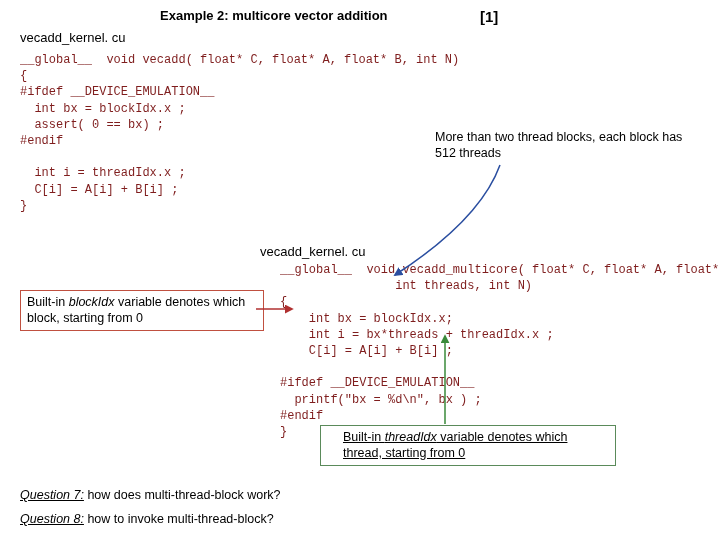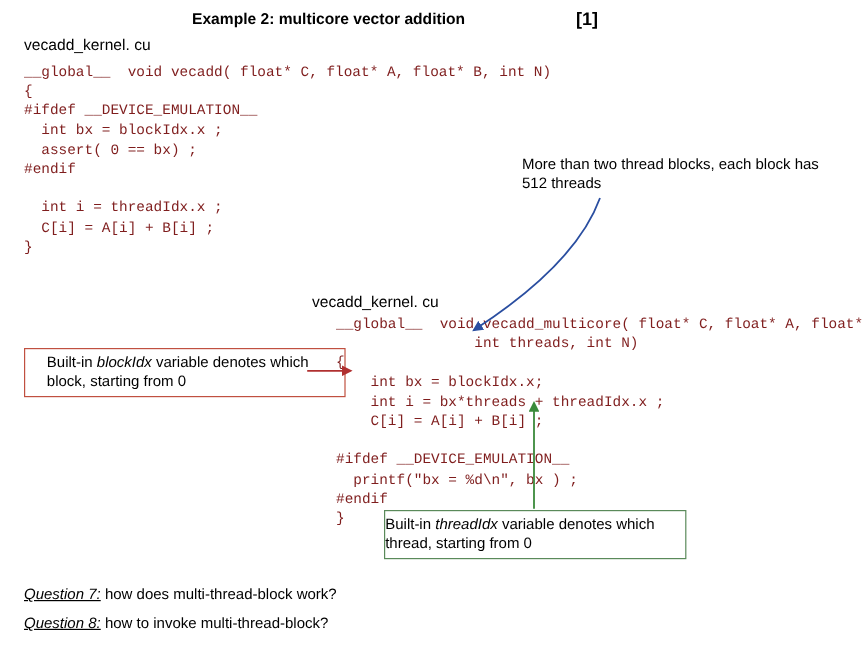--- a/index.html
+++ b/index.html
@@ -46,33 +46,34 @@
     top: 244px;
     left: 260px;
     font-size: 13px;
   }
   .note2-box {
     position: absolute;
     top: 290px;
     left: 20px;
     width: 230px;
     border: 1px solid #c05040;
-    padding: 4px 18px;
+    padding: 4px 6px;
     font-size: 12.5px;
     line-height: 1.25;
   }
   .note3-box {
     position: absolute;
     top: 425px;
     left: 320px;
     width: 250px;
     border: 1px solid #5a8a5a;
-    padding: 4px 0;
+    padding: 4px 22px;
     font-size: 12.5px;
     line-height: 1.25;
+    text-decoration: underline;
   }
   .q7 {
     position: absolute;
     top: 488px;
     left: 20px;
     font-size: 12.5px;
   }
   .q8 {
     position: absolute;
     top: 512px;

